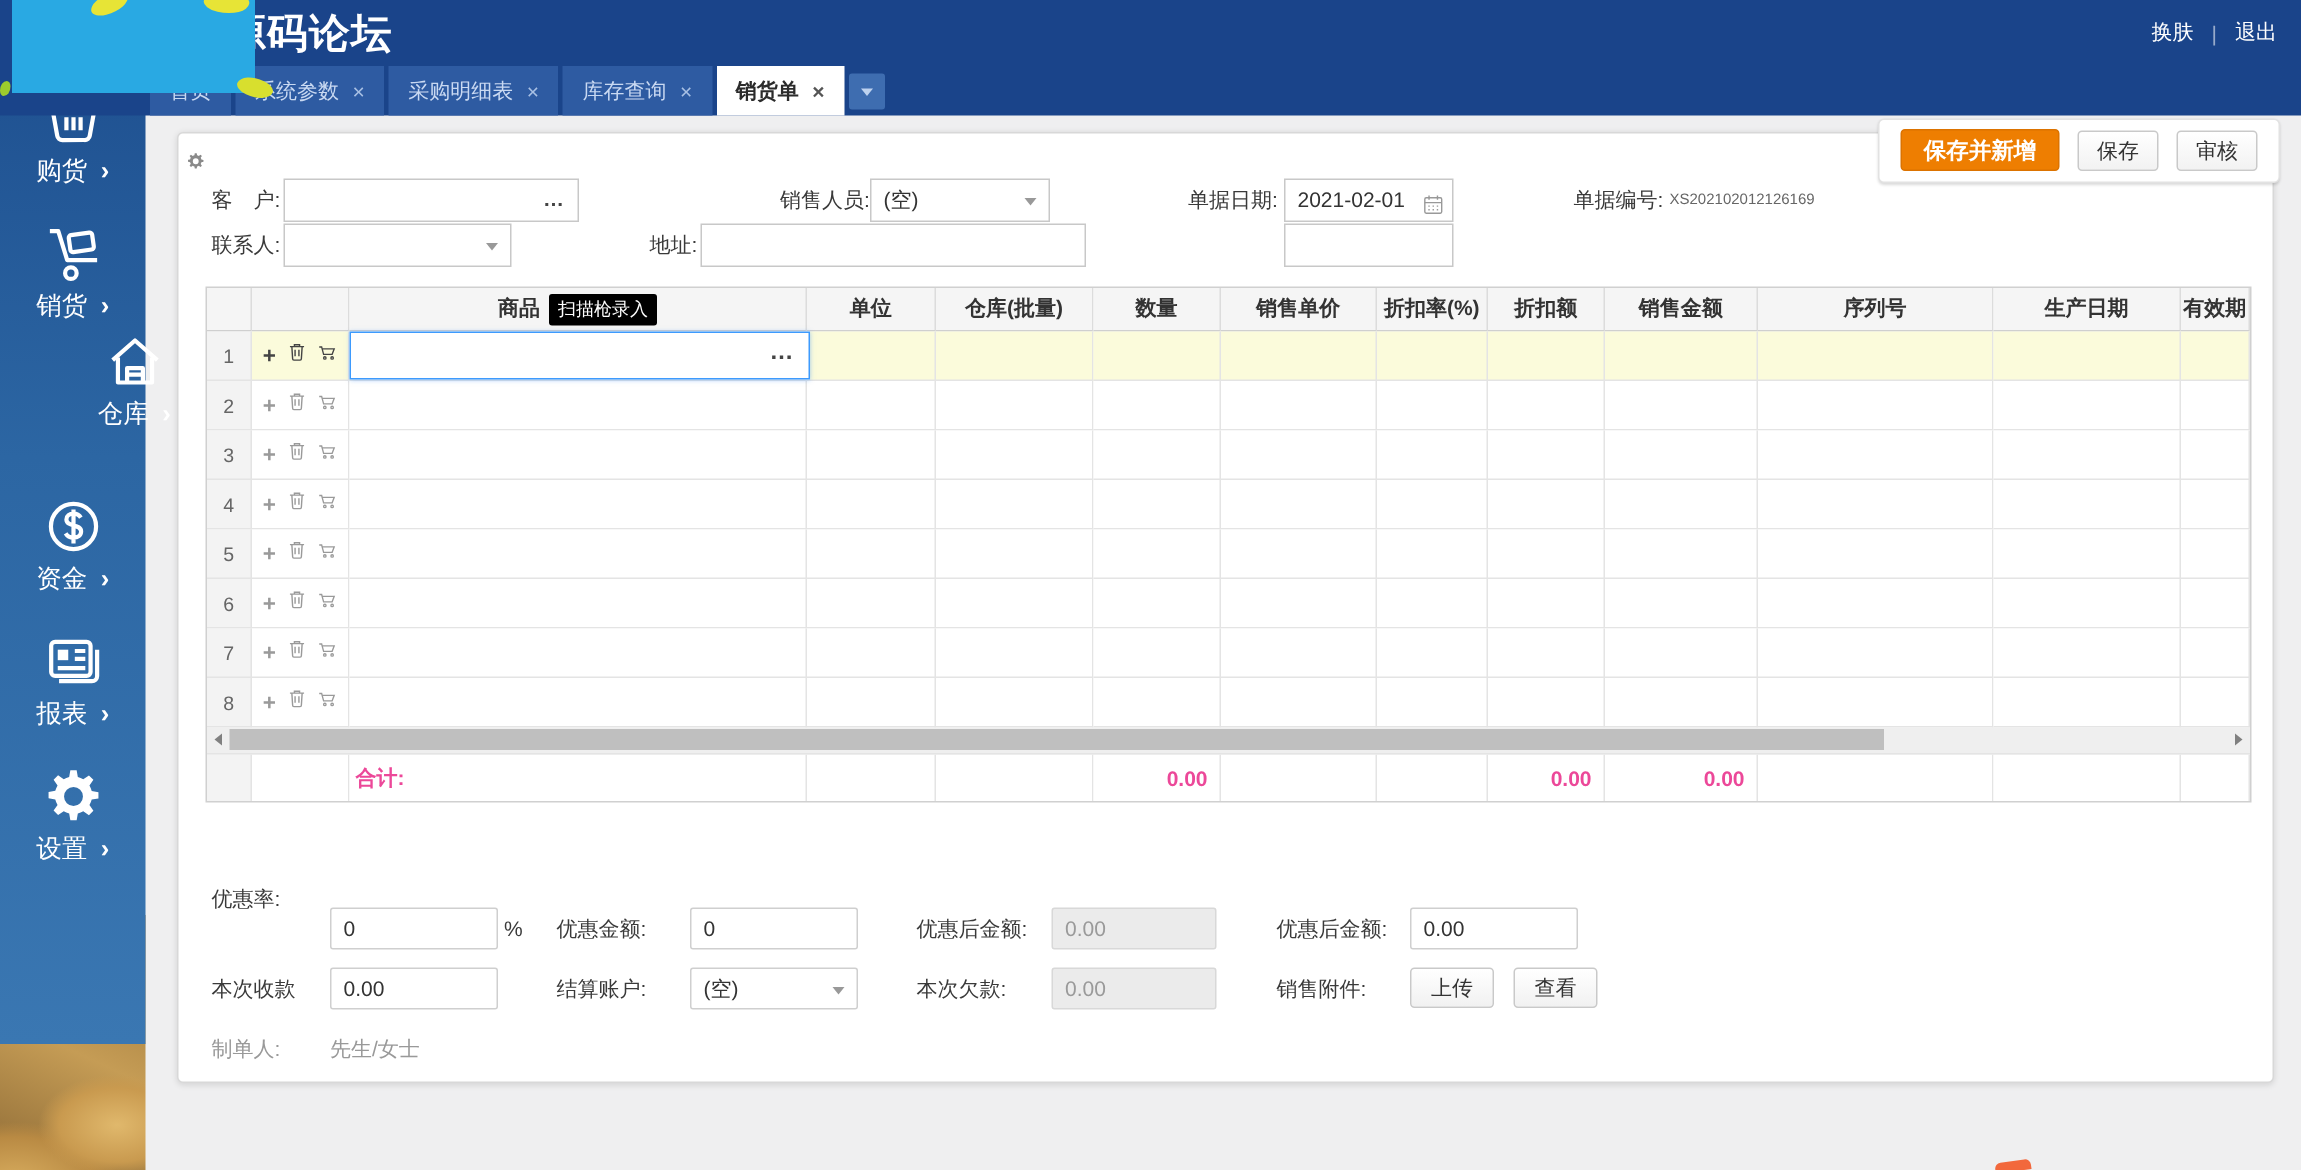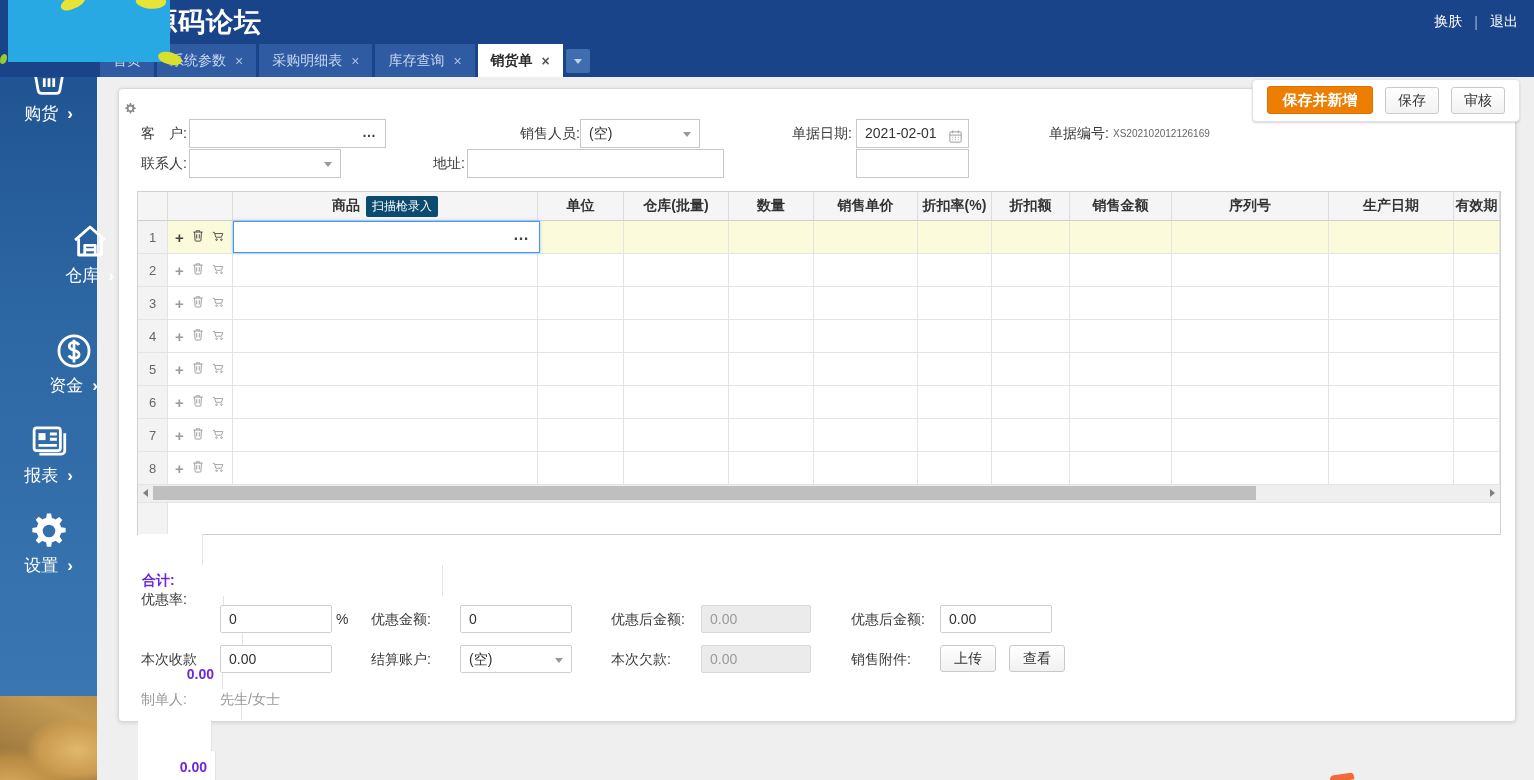--- a/index.html
+++ b/index.html
@@ -65,39 +65,39 @@
   .field .ellipsis{position:absolute;right:8px;top:0;line-height:25px;color:#444;font-weight:bold;letter-spacing:1px;cursor:pointer;}
   .field .caret{position:absolute;right:8px;top:12px;width:0;height:0;border-left:4px solid transparent;border-right:4px solid transparent;border-top:5px solid #999;}
   .field .cal{position:absolute;right:5px;top:6px;}
   .plainval{position:absolute;height:29px;line-height:29px;font-size:10px;color:#666;white-space:nowrap;}
 
   
   .grid{position:absolute;left:18px;top:102px;width:1364px;border:1px solid #D0D0D0;box-sizing:border-box;background:#fff;}
   .g-head,.g-row,.g-total{display:flex;}
   .gc{flex:none;box-sizing:border-box;border-right:1px solid #E4E4E4;border-bottom:1px solid #E4E4E4;overflow:hidden;}
   .g-head .gc{height:29px;background:#F5F5F5;display:flex;align-items:center;justify-content:center;font-size:14px;font-weight:bold;color:#333;border-right-color:#DCDCDC;border-bottom-color:#CFCFCF;white-space:nowrap;}
-  .scan{display:inline-block;margin-left:6px;background:#0c4a6e;color:#fff;font-size:12px;font-weight:normal;padding:2px 6px;border-radius:2px;cursor:pointer;white-space:nowrap;}
+  .scan{display:inline-block;margin-left:6px;background:#000000;color:#fff;font-size:12px;font-weight:normal;padding:2px 6px;border-radius:2px;cursor:pointer;white-space:nowrap;}
   .g-row{height:33px;position:relative;}
   .g-row .gc{height:33px;background:#fff;}
   .g-row.hl .gc{background:#FBFBDB;}
   .gc.num{background:#F3F3F3 !important;display:flex;align-items:center;justify-content:center;font-size:13px;color:#666;}
   .gc.icons{display:flex;align-items:center;justify-content:center;gap:8px;color:#9A9A9A;}
   .g-row.hl .gc.icons{color:#444;}
   .gc.icons .plus{font-size:15px;font-weight:bold;line-height:1;cursor:pointer;}
   .gc.icons svg{cursor:pointer;}
   .prod-input{position:absolute;left:95px;top:0;width:307px;height:32px;background:#fff;border:1px solid #3D9AFD;box-shadow:0 0 3px rgba(70,150,250,.5);box-sizing:border-box;z-index:2;cursor:text;}
   .prod-input .ellipsis{position:absolute;right:9px;top:4px;color:#444;font-weight:bold;letter-spacing:1px;cursor:pointer;}
   .g-scroll{height:17px;background:#EFEFEF;border-bottom:1px solid #E4E4E4;position:relative;}
   .sb-arrow{position:absolute;top:0;width:15px;height:16px;display:flex;align-items:center;justify-content:center;cursor:pointer;}
   .sb-arrow.left{left:0;}
   .sb-arrow.right{right:0;}
   .sb-arrow .tri-l{width:0;height:0;border-top:4px solid transparent;border-bottom:4px solid transparent;border-right:5px solid #808080;}
   .sb-arrow .tri-r{width:0;height:0;border-top:4px solid transparent;border-bottom:4px solid transparent;border-left:5px solid #808080;}
   .sb-thumb{position:absolute;left:15px;top:1px;height:14px;width:1103px;background:#BFBFBF;cursor:grab;}
-  .g-total{height:31px;font-weight:bold;color:#6d28d9;flex-direction:column;}
+  .g-total{height:31px;font-weight:bold;color:#ec4899;}
   .g-total .gc{height:31px;display:flex;align-items:center;font-size:14px;background:#fff;border-bottom:none;}
   .g-total .gc.t-label{justify-content:flex-start;padding-left:4px;}
   .g-total .gc.t-num{justify-content:flex-end;padding-right:8px;}
 
   
   .remark{position:absolute;left:18px;top:454px;width:1361px;height:46px;box-sizing:border-box;border:1px solid #DCDCDC;border-radius:2px;resize:none;font-family:inherit;font-size:14px;padding:6px 8px;color:#333;outline:none;}
   .remark::placeholder{color:#A9A9A9;}
 
   
   .f-lbl{position:absolute;height:28px;line-height:28px;font-size:14px;color:#3a3a3a;white-space:nowrap;}
@@ -159,29 +159,37 @@
 
   <div class="sidebar">
       <div class="side-item" style="top: 14px;">
         <div class="side-icon"><svg viewBox="0 0 24 24">
             <path d="M8.5 8 L13.5 2.5" stroke-linecap="round"></path>
             <path d="M4 8.5 h16 l-1.8 10 a2 2 0 0 1 -2 1.7 h-8.4 a2 2 0 0 1 -2 -1.7 Z"></path>
             <path d="M9.3 11.5 v5 M12 11.5 v5 M14.7 11.5 v5"></path>
           </svg></div>
         <div class="side-label">购货<span class="side-chev">›</span></div>
       </div>
+      <div class="side-item" style="top: 104px;">
+        <div class="side-icon"><svg viewBox="0 0 24 24">
+            <path d="M3 3.5 h3.2 l3.4 11 H21"></path>
+            <circle cx="11" cy="19.5" r="2.2"></circle>
+            <rect x="10.5" y="4.5" width="9" height="6.5" rx="1" transform="rotate(-8 15 8)"></rect>
+          </svg></div>
+        <div class="side-label">销货<span class="side-chev">›</span></div>
+      </div>
       <div class="side-item" style="top: 176px; padding-left: 41px;">
         <div class="side-icon"><svg viewBox="0 0 24 24">
             <path d="M3.5 11.5 L12 4 l8.5 7.5"></path>
             <path d="M5.5 10.5 V20 h13 V10.5"></path>
             <path d="M9 20 v-5.5 h6 V20 M9 17 h6"></path>
           </svg></div>
         <div class="side-label">仓库<span class="side-chev">›</span></div>
       </div>
-      <div class="side-item" style="top: 286px; padding-left: 25px;">
+      <div class="side-item" style="top: 286px;">
         <div class="side-icon"><svg viewBox="0 0 24 24">
             <circle cx="12" cy="12" r="8.6"></circle>
             <path d="M14.8 8.6c-.6-1-1.6-1.5-2.8-1.5-1.5 0-2.7.8-2.7 2.2 0 3 5.6 1.6 5.6 4.6 0 1.5-1.3 2.3-2.9 2.3-1.3 0-2.4-.6-3-1.6 M12 5.5v13"></path>
           </svg></div>
         <div class="side-label">资金<span class="side-chev">›</span></div>
       </div>
       <div class="side-item" style="top: 376px;">
         <div class="side-icon"><svg viewBox="0 0 24 24">
             <rect x="3.5" y="4.5" width="15" height="13" rx="1.5"></rect>
             <rect x="6" y="7.5" width="4" height="4" fill="currentColor" stroke="none"></rect>

